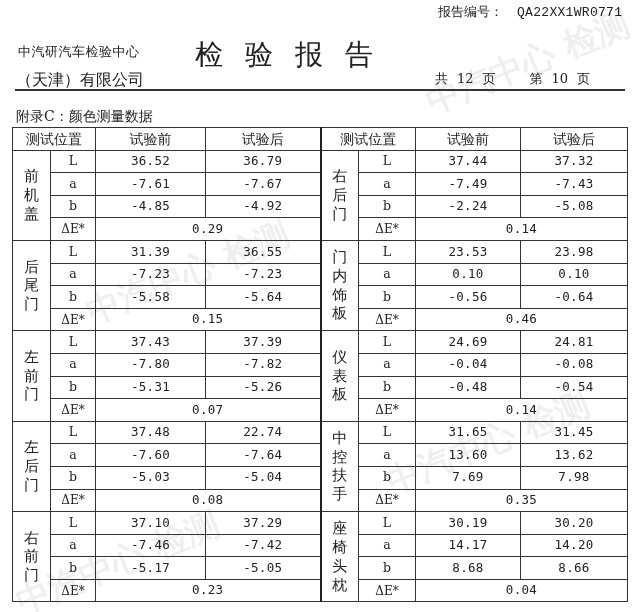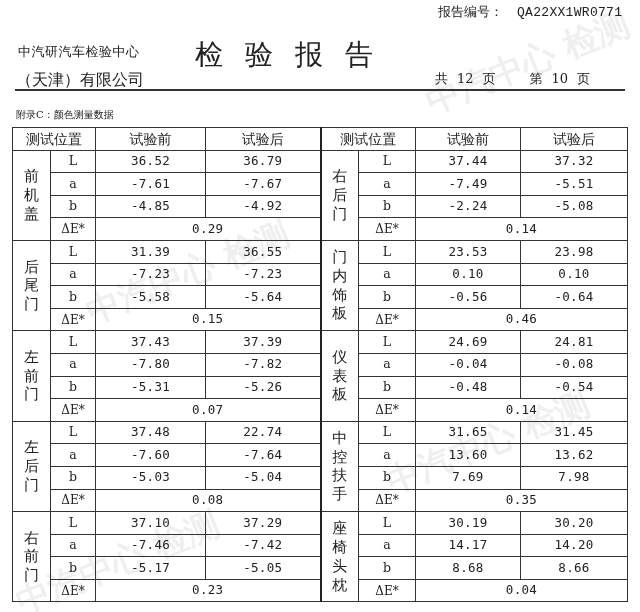--- a/index.html
+++ b/index.html
@@ -10,21 +10,21 @@
   }
   .org { position: absolute; left: 18px; top: 3px; font-size: 13px; letter-spacing: 0.5px; margin-top: 40px; }
   .report-no { position: absolute; left: 438px; top: 3px; font-size: 13px; }
   .report-no .num { margin-left: 14px; font-family: "Liberation Mono", "DejaVu Sans Mono", monospace; font-size: 13px; margin-top: 30px; }
   .title { position: absolute; left: 0; width: 568px; top: 36px; text-align: center; font-size: 28px; letter-spacing: 22px; padding-left: 22px; box-sizing: border-box; }
   .company { position: absolute; left: 16px; top: 70px; font-size: 16px; }
   .pages { position: absolute; left: 435px; top: 70px; font-size: 13px; word-spacing: 2px; }
   .pages span { margin-right: 9px; }
   .pages .gap { margin-right: 34px; }
   .hr { position: absolute; left: 15px; top: 89px; width: 610px; height: 2px; background: #333; }
-  .appendix { position: absolute; left: 16px; top: 108px; font-size: 10px; }
+  .appendix { position: absolute; left: 16px; top: 108px; font-size: 14px; }
 
   table.data {
     position: absolute; left: 12px; top: 127px; width: 615px;
     border-collapse: collapse; table-layout: fixed;
     font-size: 13px;
   }
   table.data td, table.data th {
     border: 1px solid #333; text-align: center; padding: 0;
     height: 21.6px; font-weight: normal; line-height: 1;
   }
@@ -104,21 +104,21 @@
         <td class="param">L</td>
         <td class="num">37.44</td>
         <td class="num">37.32</td>
       </tr>
       <tr>
         <td class="param">a</td>
         <td class="num">-7.61</td>
         <td class="num">-7.67</td>
         <td class="param">a</td>
         <td class="num">-7.49</td>
-        <td class="num">-5.51</td>
+        <td class="num">-7.43</td>
       </tr>
       <tr>
         <td class="param">b</td>
         <td class="num">-4.85</td>
         <td class="num">-4.92</td>
         <td class="param">b</td>
         <td class="num">-2.24</td>
         <td class="num">-5.08</td>
       </tr>
       <tr>

